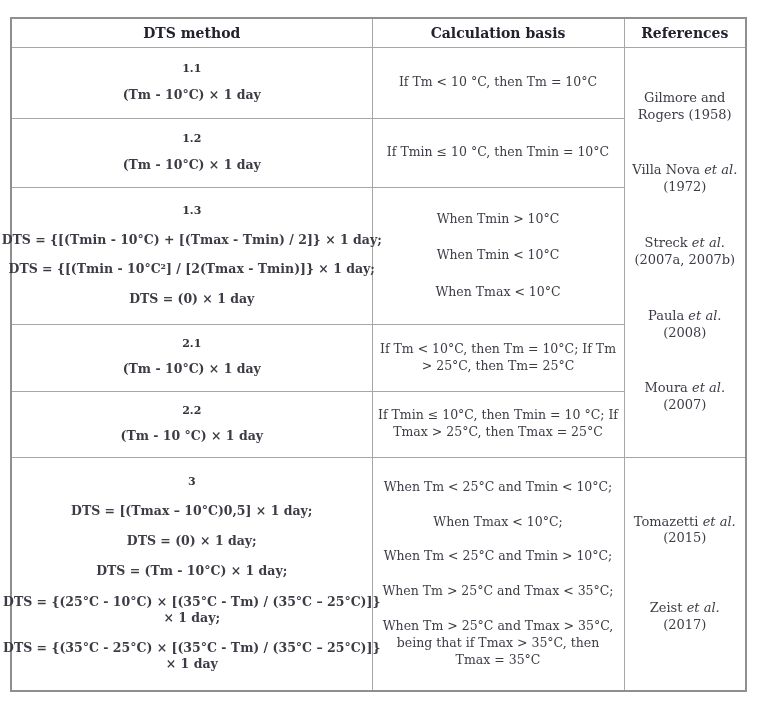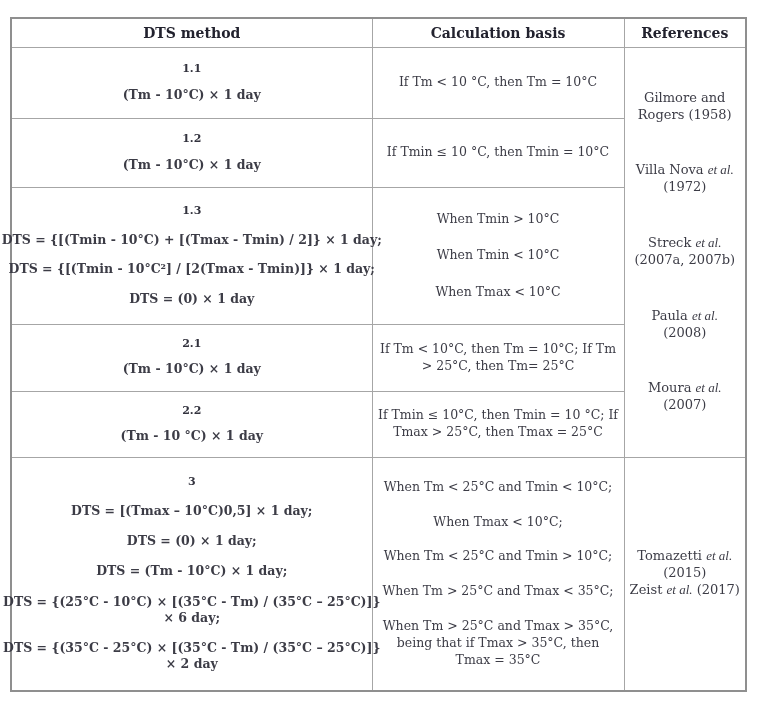--- a/index.html
+++ b/index.html
@@ -43,27 +43,27 @@
     font-size: 12.5px;
     line-height: 1.3;
   }
   .c-r11 { height: 69px; }
   .c-r12 { height: 67px; }
   .c-r13 { height: 135px; }
   .c-r21 { height: 65px; }
   .c-r22 { height: 64px; }
   .c-r3  { height: 232px; }
   .c-reftop { height: 408px; text-align: center; }
-  .c-refbot { height: 232px; justify-content: center; }
+  .c-refbot { height: 232px; }
   .fnum { font-weight: bold; font-size: 11px; color: #33333e; }
   .fline { white-space: nowrap; font-weight: bold; }
   .fgroup { display: flex; flex-direction: column; align-items: center; line-height: 1.3; }
   .cline { line-height: 1.35; }
   .ref { font-size: 13px; line-height: 1.3; }
-  .it { font-style: italic; font-family: Liberation Serif, serif; }
+  .it { font-style: italic; }
 </style>
 </head>
 <body>
 
 <table class="dts">
   <colgroup>
     <col style="width:361px">
     <col style="width:252px">
     <col style="width:122px">
   </colgroup>
@@ -175,25 +175,25 @@
 
   <tr style="height:234px">
     <td>
       <div class="cell c-r3">
         <div class="fnum">3</div>
         <div class="fline">DTS = [(Tmax – 10°C)0,5] × 1 day;</div>
         <div class="fline">DTS = (0) × 1 day;</div>
         <div class="fline">DTS = (Tm - 10°C) × 1 day;</div>
         <div class="fgroup">
           <div class="fline">DTS = {(25°C - 10°C) × [(35°C - Tm) / (35°C – 25°C)]}</div>
-          <div class="fline">× 6 day;</div>
+          <div class="fline">× 1 day;</div>
         </div>
         <div class="fgroup">
           <div class="fline">DTS = {(35°C - 25°C) × [(35°C - Tm) / (35°C – 25°C)]}</div>
-          <div class="fline">× 2 day</div>
+          <div class="fline">× 1 day</div>
         </div>
       </div>
     </td>
     <td>
       <div class="cell c-r3">
         <div class="cline">When Tm &lt; 25°C and Tmin &lt; 10°C;</div>
         <div class="cline">When Tmax &lt; 10°C;</div>
         <div class="cline">When Tm &lt; 25°C and Tmin &gt; 10°C;</div>
         <div class="cline">When Tm &gt; 25°C and Tmax &lt; 35°C;</div>
         <div class="cline">When Tm &gt; 25°C and Tmax &gt; 35°C, being that if Tmax &gt; 35°C, then Tmax = 35°C</div>

